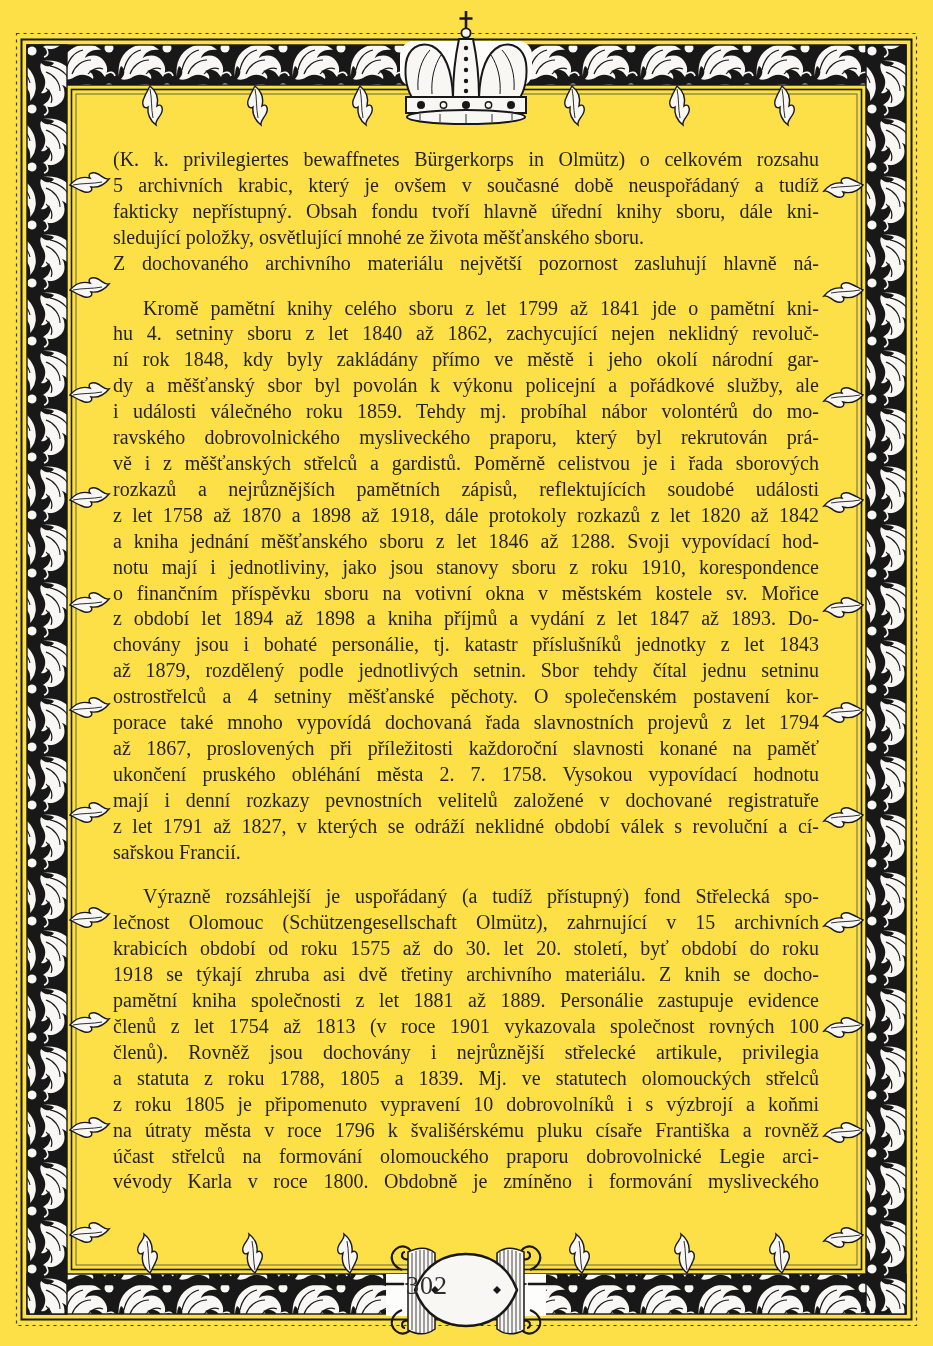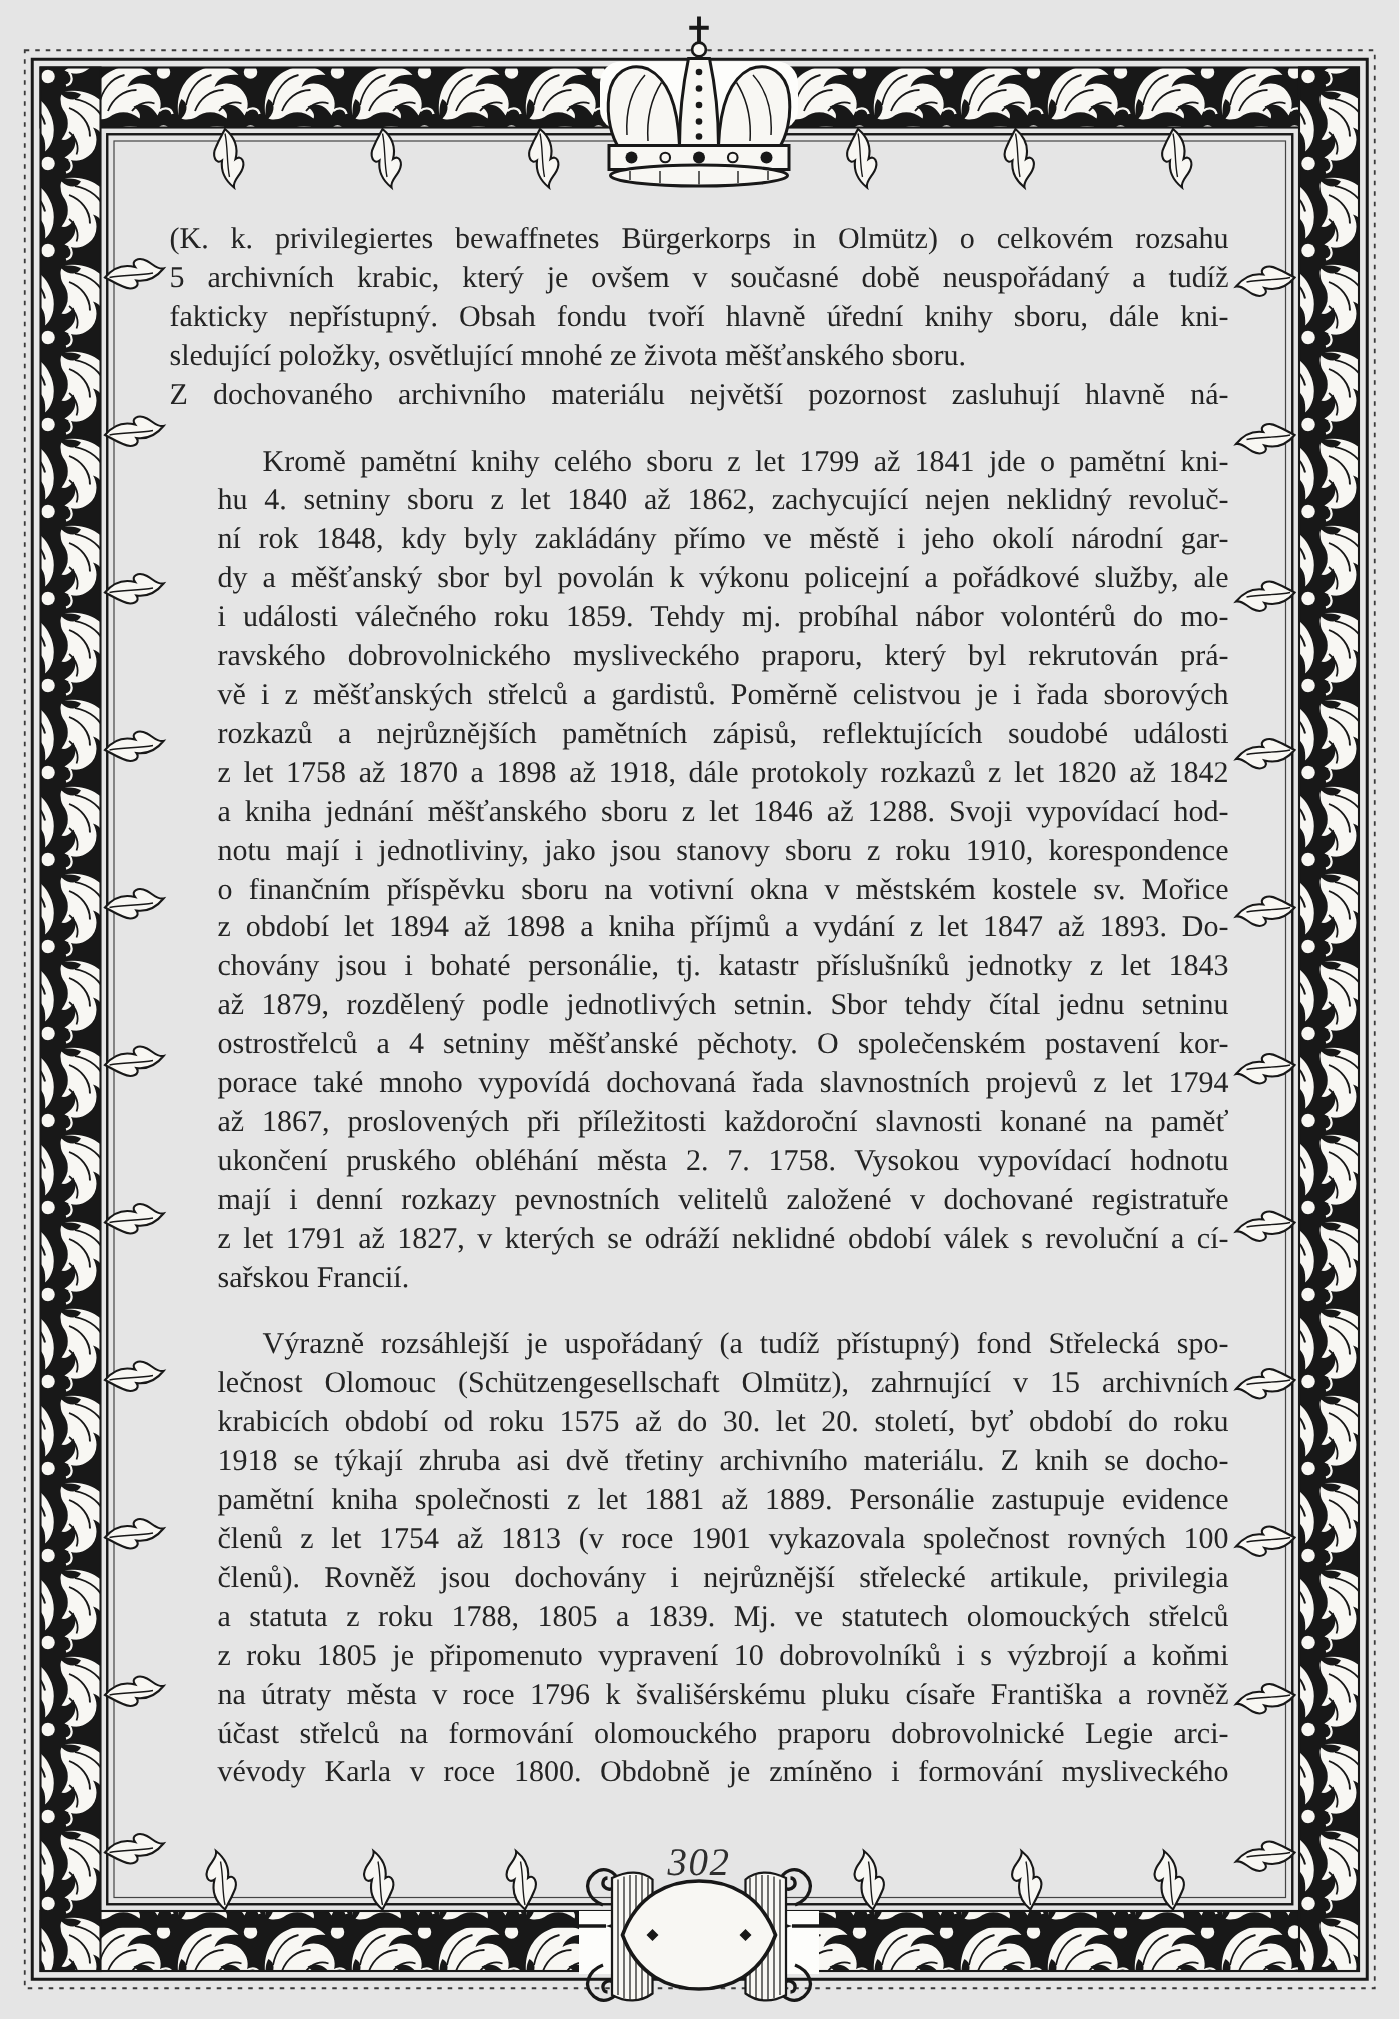--- a/index.html
+++ b/index.html
@@ -1,39 +1,38 @@
 <!DOCTYPE html>
 <html><head>
 <meta charset="utf-8">
 <style>
   html,body{margin:0;padding:0;background:#ffffff;}
   .page{
     position:relative;
     width:933px;height:1346px;
-    background:#e5e5e5;
+    background:#fde047;
     overflow:hidden;
     font-family:"Liberation Serif","DejaVu Serif",serif;
     color:#1e1e1e;
   }
   .frame-svg{position:absolute;left:0;top:0;width:933px;height:1346px;}
   .text-column{
     position:absolute;left:113px;top:147px;width:706px;
     font-size:20px;line-height:25.9px;
     color:#242424;
     text-rendering:optimizeLegibility;
   }
-  .para + .para{margin-top:19px;margin-left:32px;}
+  .para + .para{margin-top:19px;}
   .line{text-align:left;}
   .line.just{text-align:justify;text-align-last:justify;}
   .line.indent{text-indent:30px;}
   .page-number{
-    position:absolute;left:406px;top:1224px;width:120px;height:36px;
-    text-align:center;font-size:26px;line-height:36px;color:#2e2e2e;
+    position:absolute;left:406px;top:1268px;width:120px;height:36px;
+    font-size:26px;line-height:36px;color:#2e2e2e;
     letter-spacing:1px;
-    font-style:italic;
   }
 </style>
 </head>
 <body>
 
 <div class="page">
 
   <svg class="frame-svg" viewBox="0 0 933 1346" xmlns="http://www.w3.org/2000/svg">
     <defs>
       <pattern id="fol" width="58" height="40" patternUnits="userSpaceOnUse">

